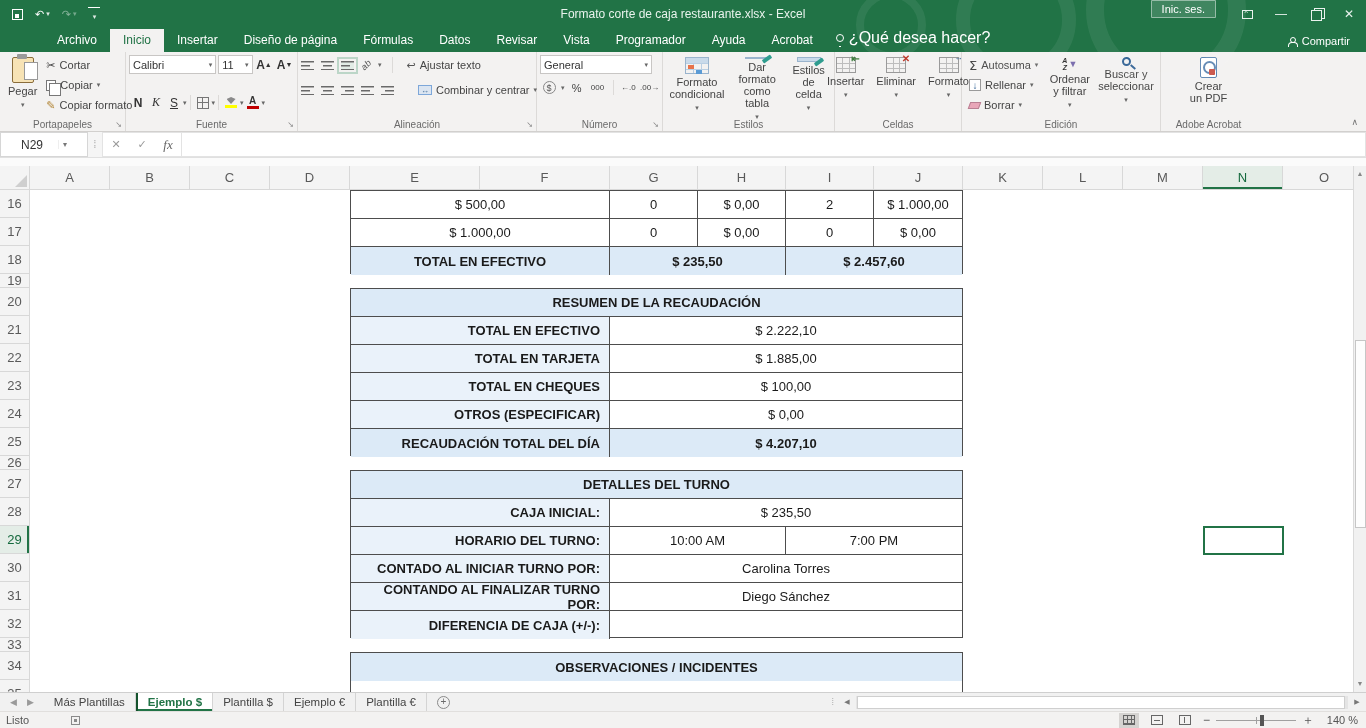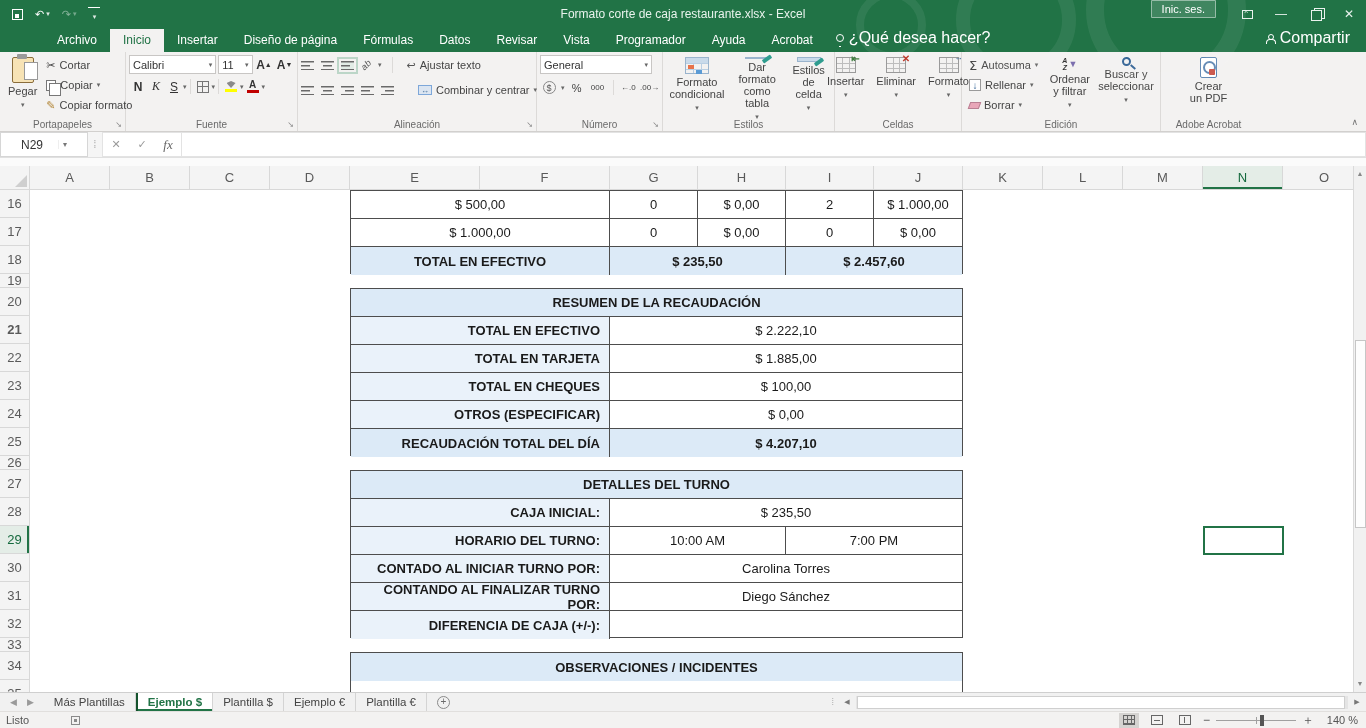--- a/index.html
+++ b/index.html
@@ -34,21 +34,21 @@
   .ic-restore:after{content:"";position:absolute;left:-1px;top:-1px;width:9px;height:9px;background:#217346;border:1px solid #eaf2ee;}
 
   
   .tabrow{position:absolute;left:0;top:28px;width:1366px;height:24px;background:#217346;
           display:flex;align-items:flex-end;z-index:29;}
   .rtab{font-size:12px;color:#fff;padding:4px 13px 5px;cursor:default;white-space:nowrap;}
   .rtab.active{background:#f3f2f1;color:#217346;}
   .tellme{display:flex;align-items:center;gap:5px;color:#fff;font-size:16px;padding:0 10px 5px;}
   .bulb{width:8px;height:8px;border:1.2px solid #fff;border-radius:50%;position:relative;}
   .bulb:after{content:"";position:absolute;left:2px;top:8px;width:2.5px;height:2.5px;border-bottom:1.5px solid #fff;}
-  .share{margin-left:auto;display:flex;align-items:center;gap:5px;color:#fff;font-size:16px;padding:0 16px 5px;}
+  .share{margin-left:auto;display:flex;align-items:center;gap:5px;color:#fff;font-size:11px;padding:0 16px 5px;}
   .person{width:9px;height:9px;position:relative;}
   .person:before{content:"";position:absolute;left:2.5px;top:0;width:4px;height:4px;border:1px solid #fff;border-radius:50%;}
   .person:after{content:"";position:absolute;left:0;top:5px;width:8px;height:4px;border:1px solid #fff;border-bottom:none;border-radius:4px 4px 0 0;}
 
   
   .ribbon{position:absolute;left:0;top:52px;width:1366px;height:80px;background:#f3f2f1;
           display:flex;border-bottom:1px solid #d2d0ce;z-index:28;font-size:11px;color:#444;}
   .rgroup{position:relative;border-right:1px solid #dcdad8;padding:3px 3px 15px;flex:none;}
   .glabel{position:absolute;bottom:1px;left:0;right:0;text-align:center;font-size:10px;color:#6a6a6a;}
   .launcher{position:absolute;bottom:2px;right:3px;font-size:8px;color:#888;}
@@ -289,21 +289,21 @@
               <span class="ic-brush">✎</span>
               <span>Copiar formato</span>
             </div>
         </div>
       </div>
       <span class="glabel">Portapapeles</span>
       <span class="launcher">↘</span>
     </div>
 
     <div class="rgroup" style="width:172px;">
-      <div class="vstack" style="gap:3px;">
+      <div class="vstack" style="gap:19px;">
         <div style="display:flex;gap:2px;">
           <span class="combo" style="width:92px;">
               <span>Calibri</span>
               <span class="arrow">▾</span>
             </span>
           <span class="combo" style="width:36px;">
               <span>11</span>
               <span class="arrow">▾</span>
             </span>
           <span class="fbtn aA">A<sup>▲</sup></span>
@@ -534,21 +534,21 @@
         <span class="colh" style="width: 80px;">M</span>
         <span class="colh sel" style="width: 80px;">N</span>
         <span class="colh" style="width: 83px;">O</span>
       </div>
     <div class="rowheads" id="rowheads">
         <div class="rowh" style="height: 28px;">16</div>
         <div class="rowh" style="height: 28px;">17</div>
         <div class="rowh" style="height: 28px;">18</div>
         <div class="rowh" style="height: 14px;">19</div>
         <div class="rowh" style="height: 28px;">20</div>
-        <div class="rowh" style="height: 28px; font-weight: bold;">21</div>
+        <div class="rowh" style="height: 28px;">21</div>
         <div class="rowh" style="height: 28px;">22</div>
         <div class="rowh" style="height: 28px;">23</div>
         <div class="rowh" style="height: 28px;">24</div>
         <div class="rowh" style="height: 28px;">25</div>
         <div class="rowh" style="height: 14px;">26</div>
         <div class="rowh" style="height: 28px;">27</div>
         <div class="rowh" style="height: 28px;">28</div>
         <div class="rowh sel" style="height: 28px;">29</div>
         <div class="rowh" style="height: 28px;">30</div>
         <div class="rowh" style="height: 28px;">31</div>

